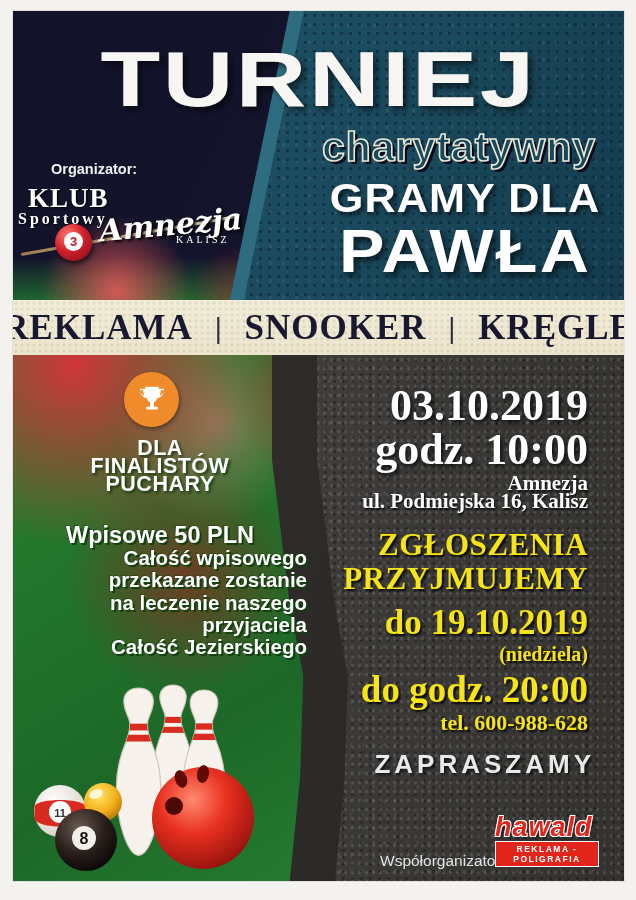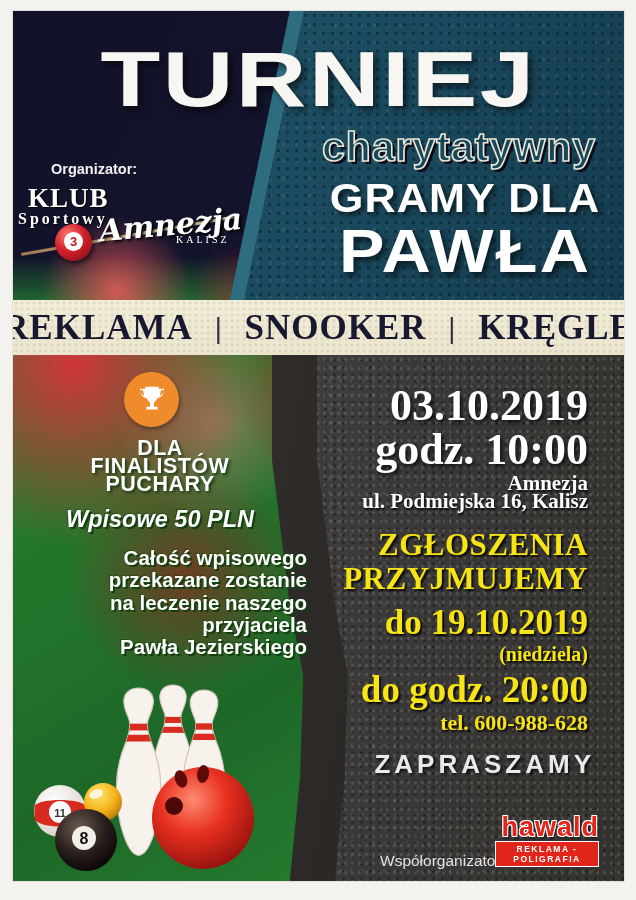--- a/index.html
+++ b/index.html
@@ -85,23 +85,23 @@
       radial-gradient(rgba(0,0,0,.35) 1px, transparent 2px) 2px 2px/9px 7px,
       linear-gradient(100deg,#4b4846 0%,#3b3937 60%,#34322f 100%);
     clip-path:polygon(49.8% 0,100% 0,100% 100%,52.7% 100%,54.3% 80%,54.8% 61%,52.7% 47.6%,49.8% 20%);}
 
   .trophy{left:111px;top:17px;width:55px;height:55px;border-radius:50%;background:#ef8b2b;
     box-shadow:1px 2px 4px rgba(0,0,0,.4);display:flex;align-items:center;justify-content:center;}
   .trophy svg{position:static;}
   .prize{left:22px;top:84px;width:250px;text-align:center;color:#fff;
     font-size:21.5px;font-weight:800;line-height:18px;letter-spacing:.5px;
     text-shadow:2px 2px 3px rgba(0,45,10,.75);}
-  .fee{left:22px;top:151px;width:250px;text-align:center;color:#fff;
+  .fee{left:22px;top:167px;width:250px;text-align:center;color:#fff;
     font-size:23.5px;font-weight:800;
-    text-shadow:2px 2px 0 #12400f,-1px -1px 0 rgba(18,64,15,.6);font-style:italic;}
+    text-shadow:2px 2px 0 #12400f,-1px -1px 0 rgba(18,64,15,.6);}
   .donation{left:2px;top:192px;width:292px;text-align:right;color:#fff;
     font-size:20.5px;font-weight:800;line-height:22.3px;
     text-shadow:2px 2px 0 #12400f,-1px -1px 0 rgba(18,64,15,.6);}
 
   .pins{left:10px;top:328px;width:290px;height:198px;}
 
   .evdate{right:36px;top:25px;color:#fff;font-family:"Liberation Serif",serif;
     font-weight:700;font-size:44px;text-shadow:2px 3px 4px rgba(0,0,0,.75);}
   .evtime{right:36px;top:69px;color:#fff;font-family:"Liberation Serif",serif;
     font-weight:700;font-size:44px;text-shadow:2px 3px 4px rgba(0,0,0,.75);}
@@ -116,22 +116,22 @@
   .su3{right:36px;top:248px;font-size:35px;}
   .su4{right:36px;top:288px;font-size:20px;}
   .su5{right:36px;top:313px;font-size:37px;}
   .su6{right:36px;top:355px;font-size:22px;}
   .inv1{right:29px;top:394px;color:#e9e9e9;font-size:26px;font-weight:800;
     letter-spacing:4px;text-shadow:2px 2px 3px rgba(0,0,0,.7);}
   .inv2{right:29px;top:420px;color:#e9e9e9;font-size:26px;font-weight:800;
     letter-spacing:4px;text-shadow:2px 2px 3px rgba(0,0,0,.7);}
   .coorg{left:367px;top:497px;color:#e3e3e3;font-size:15.5px;}
   .hawald{left:482px;top:460px;width:104px;height:52px;}
-  .hawald .hname{left:0;top:-3px;width:104px;text-align:right;color:#e1251b;
-    font-size:27px;font-weight:800;letter-spacing:1px;
+  .hawald .hname{left:0;top:-3px;width:104px;text-align:left;color:#e1251b;
+    font-size:27px;font-weight:800;font-style:italic;letter-spacing:1px;
     text-shadow:-1px -1px 0 #fff,1px -1px 0 #fff,-1px 1px 0 #fff,1px 1px 0 #fff,2px 3px 3px rgba(0,0,0,.5);}
   .hawald .htag{left:0;top:26px;width:104px;background:#e1251b;color:#fff;
     font-size:8.5px;font-weight:700;letter-spacing:1.5px;text-align:center;
     padding:2px 0;border:1px solid #fff;box-sizing:border-box;}
 </style>
 </head>
 <body>
 
 <div class="canvas">
   <div class="poster">
@@ -181,21 +181,21 @@
         <span style="position:static;display:block">PUCHARY</span>
       </div>
 
       <div class="fee">Wpisowe 50 PLN</div>
 
       <div class="donation">
         <span style="position:static;display:block">Całość wpisowego</span>
         <span style="position:static;display:block">przekazane zostanie</span>
         <span style="position:static;display:block">na leczenie naszego</span>
         <span style="position:static;display:block">przyjaciela</span>
-        <span style="position:static;display:block">Pawła Jezierskiego</span>
+        <span style="position:static;display:block">Całość Jezierskiego</span>
       </div>
 
       <svg class="pins" viewBox="0 0 290 198">
         <defs>
           <radialGradient id="bowlG" cx="40%" cy="32%" r="75%">
             <stop offset="0%" stop-color="#ff8a70"></stop>
             <stop offset="45%" stop-color="#e8301f"></stop>
             <stop offset="100%" stop-color="#8e0f0c"></stop>
           </radialGradient>
           <radialGradient id="b8G" cx="38%" cy="30%" r="75%">

